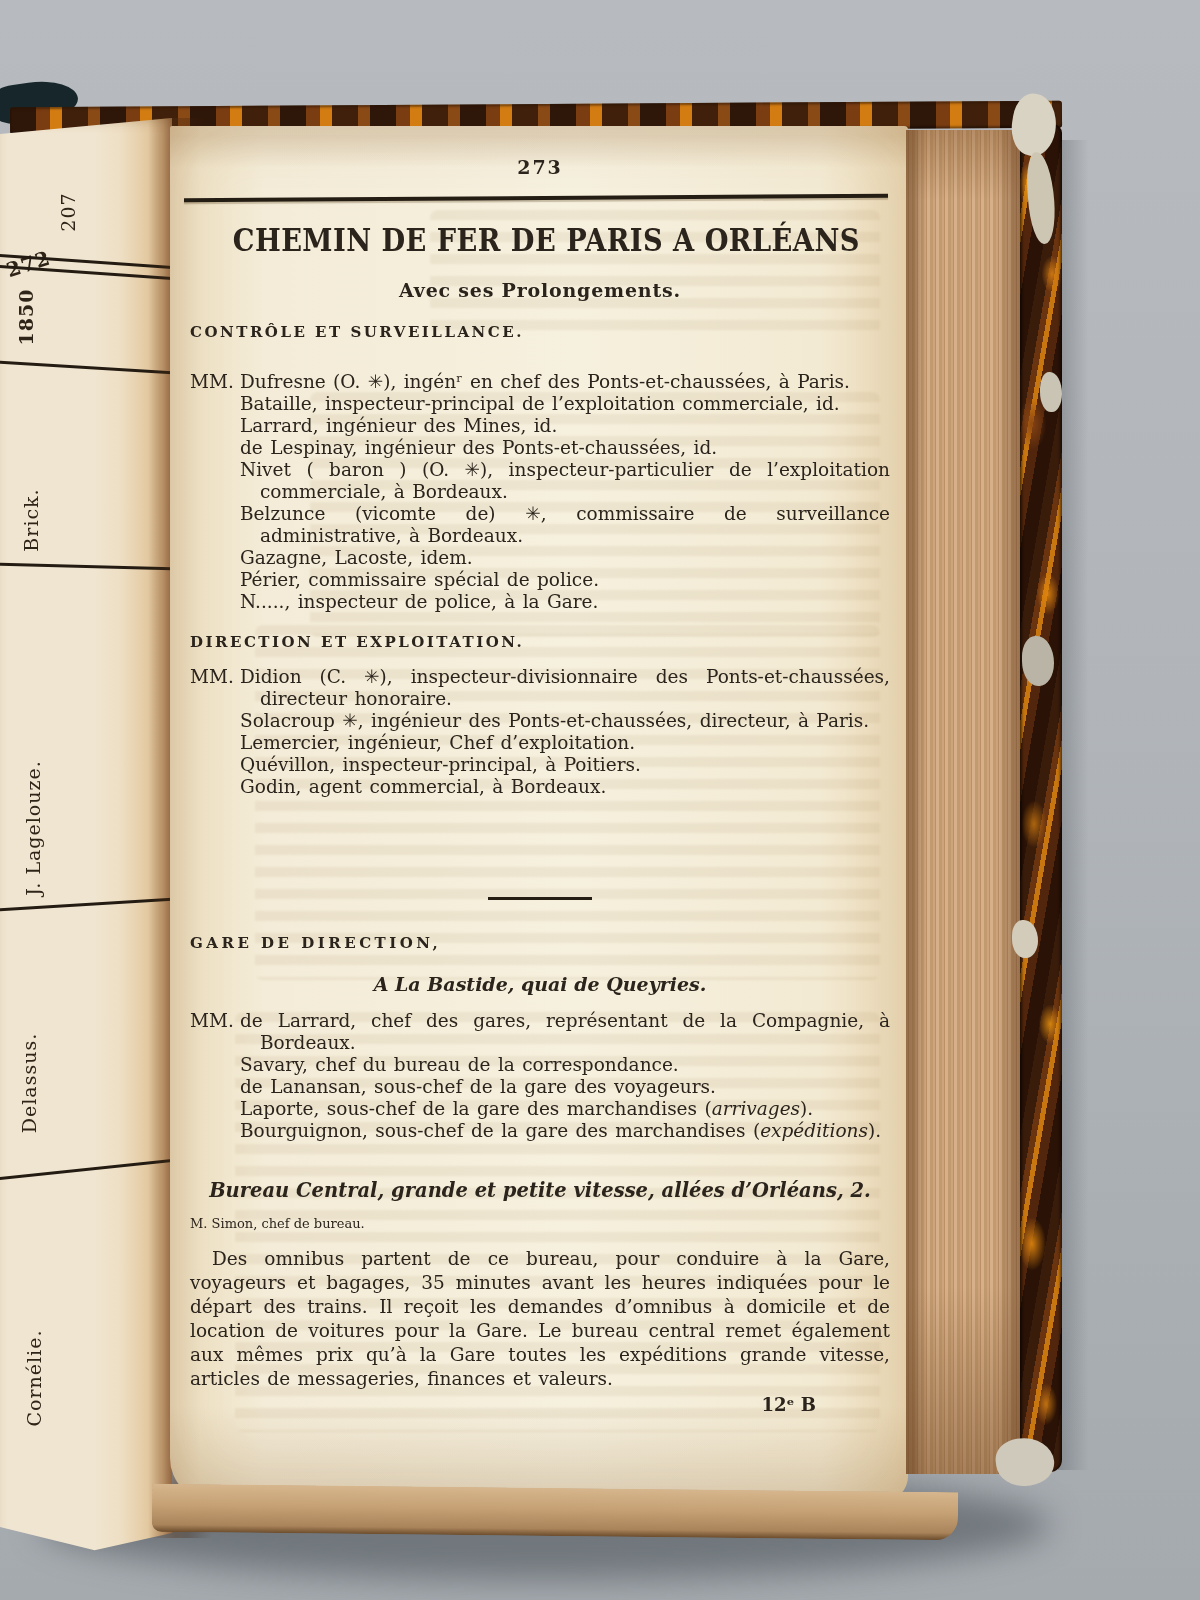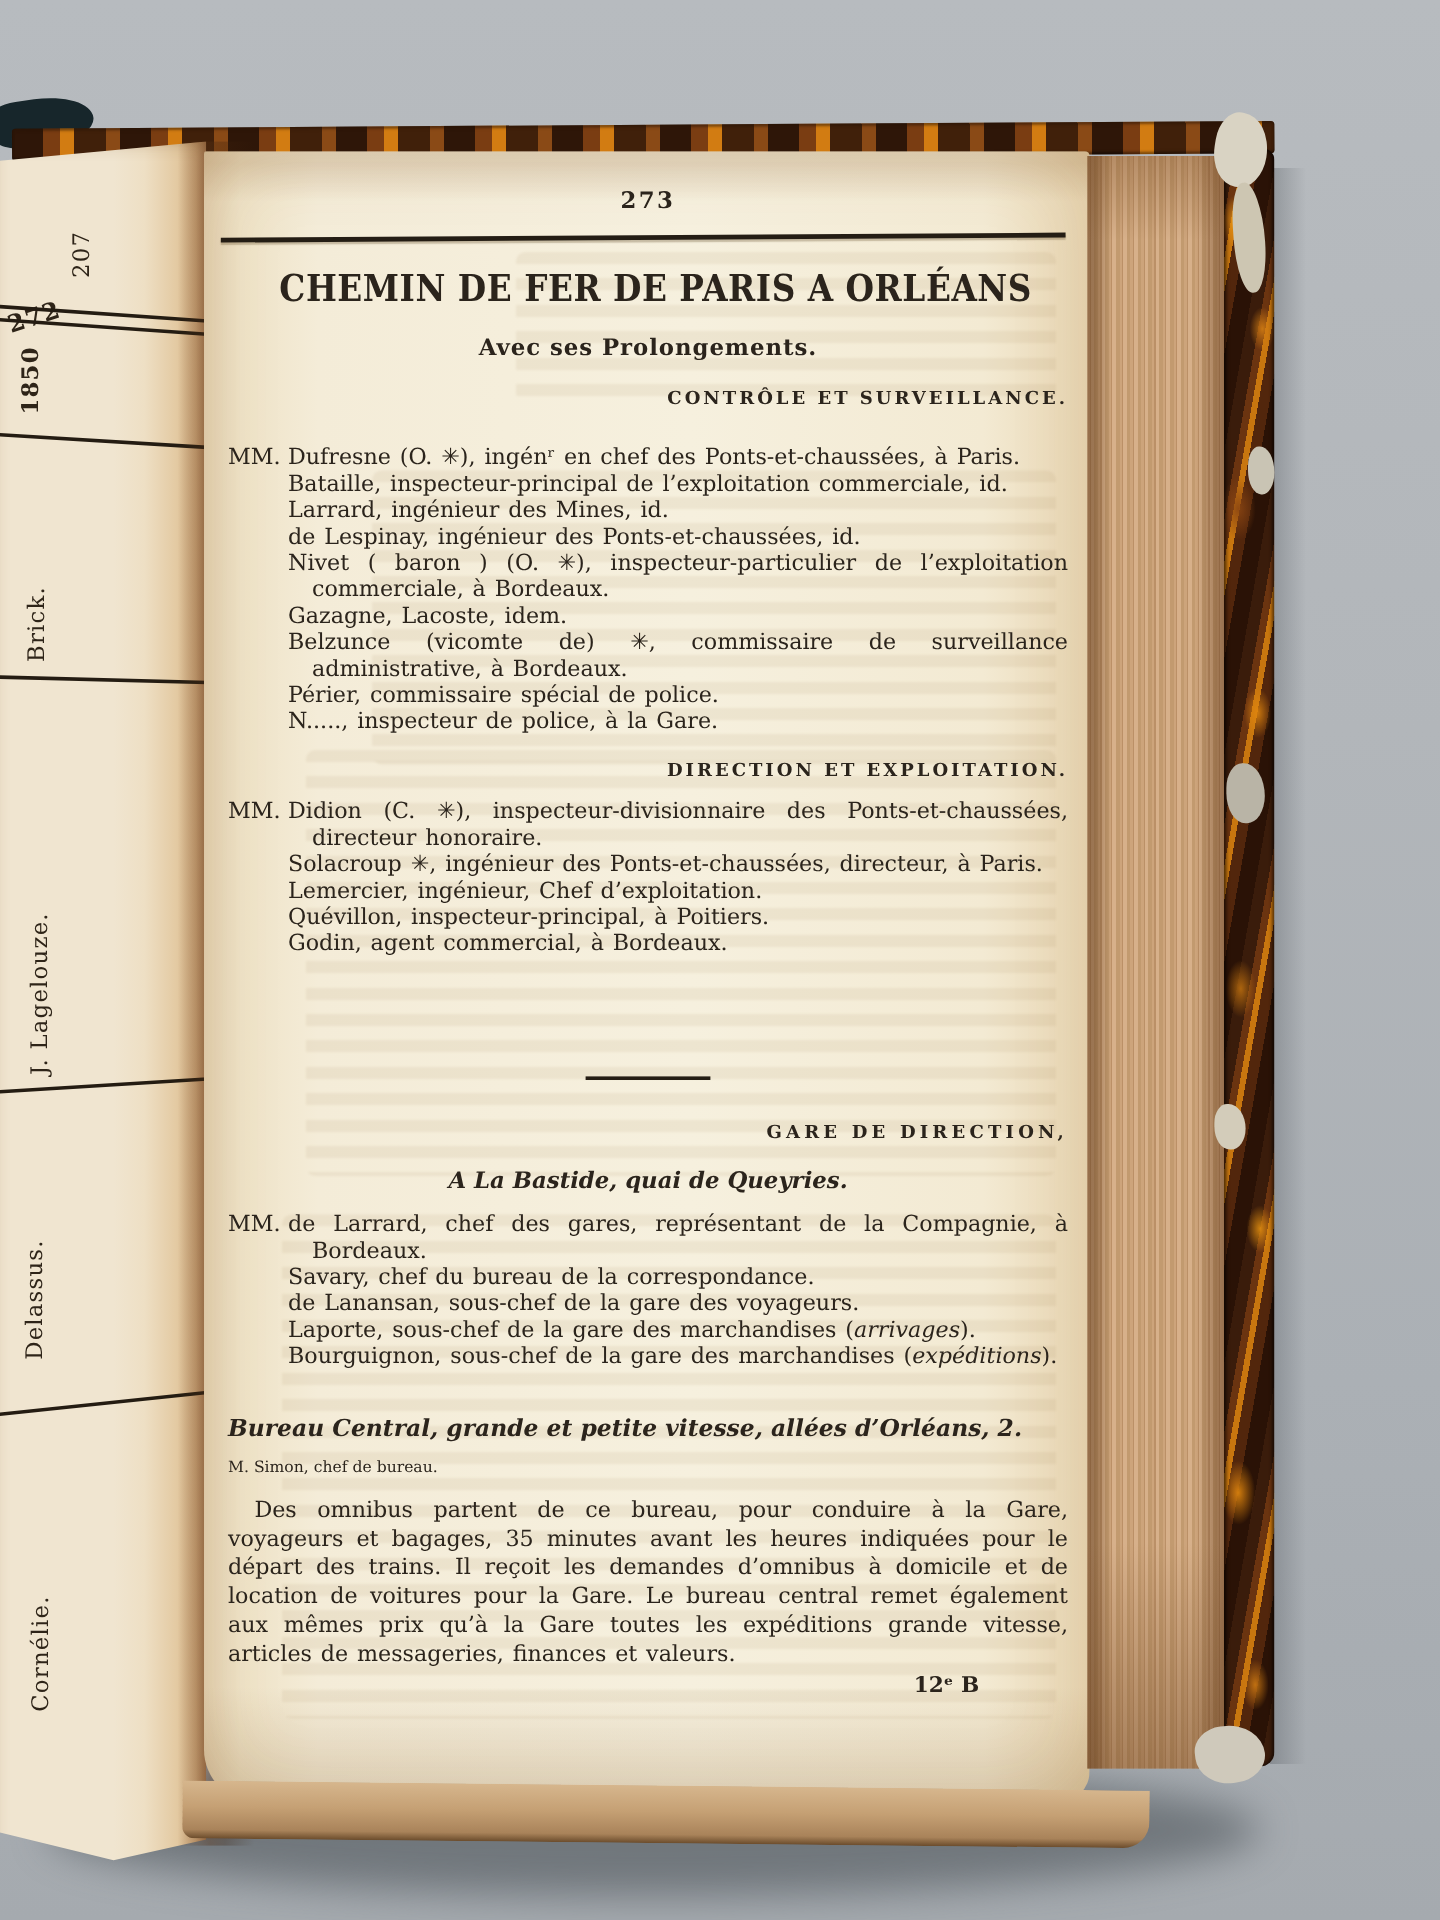--- a/index.html
+++ b/index.html
@@ -45,33 +45,33 @@
   
   .text-col{position:absolute;left:190px;top:0;width:700px;height:1600px;color:#2b241c;}
   .abs{position:absolute;left:0;width:700px;}
   .pnum{top:156px;text-align:center;font-size:19px;font-weight:700;letter-spacing:2px;}
   .mainrule{position:absolute;left:-6px;top:196px;width:704px;height:3.5px;background:#241d14;
     transform:rotate(-0.35deg);box-shadow:0 2px 1px rgba(90,65,30,.3);}
   .title{top:221px;text-align:center;white-space:nowrap;}
   .title span{display:inline-block;font-size:31px;font-weight:700;letter-spacing:.5px;
     transform:scaleX(.88);transform-origin:center;}
   .subtitle{top:279px;text-align:center;font-size:19px;font-weight:700;letter-spacing:.8px;}
-  .shead{text-align:right;font-size:15px;font-weight:700;letter-spacing:2.5px;}
+  .shead{text-align:left;font-size:15px;font-weight:700;letter-spacing:2.5px;}
   .h-controle{top:323px;}
   .h-direction{top:633px;}
   .h-gare{top:934px;letter-spacing:3.5px;}
   .list{position:absolute;left:0;width:700px;padding-left:50px;box-sizing:border-box;}
   .list1{top:371px;}.list2{top:666px;}.list3{top:1010px;}
   .mm{position:absolute;left:0;top:0;font-size:18.5px;line-height:22px;}
   .entry{margin:0;padding-left:20px;text-indent:-20px;text-align:justify;
     font-size:18.5px;line-height:22px;word-spacing:1.5px;}
   .it{font-style:italic;}
   .sep{position:absolute;left:298px;top:897px;width:104px;height:3px;background:#241d14;}
   .bastide{top:973px;text-align:center;font-size:19px;font-weight:700;font-style:italic;}
-  .bureau-line{top:1179px;text-align:left;font-size:19.5px;font-weight:700;font-style:italic;}
+  .bureau-line{top:1179px;text-align:center;font-size:19.5px;font-weight:700;font-style:italic;}
   .simon{top:1216px;font-size:13px;}
   .para{top:1247px;font-size:18.5px;line-height:24px;text-align:justify;text-indent:22px;word-spacing:1.5px;}
   .sig{top:1394px;text-align:right;padding-right:74px;box-sizing:border-box;font-size:18px;font-weight:700;}
   
   .fore-edge{position:absolute;left:906px;top:130px;width:116px;height:1344px;
     border-radius:0 8px 14px 0;
     background:
       linear-gradient(180deg,rgba(120,75,35,.35),rgba(0,0,0,0) 70px,rgba(0,0,0,0) 86%,rgba(110,70,35,.45)),
       linear-gradient(90deg,rgba(95,58,26,.5) 0 5px,rgba(0,0,0,0) 20px,rgba(0,0,0,0) 78%,rgba(90,50,20,.55)),
       repeating-linear-gradient(90deg,#cda47b 0 2px,#bb9067 2px 3px,#d7b08a 3px 6px,#c29a6f 6px 9px);}
@@ -146,22 +146,22 @@
     <div class="abs subtitle">Avec ses Prolongements.</div>
 
     <h3 class="abs shead h-controle" style="margin:0;">CONTRÔLE ET SURVEILLANCE.</h3>
     <div class="list list1">
       <span class="mm">MM.</span>
       <p class="entry">Dufresne (O. ✳), ingénʳ en chef des Ponts-et-chaussées, à Paris.</p>
       <p class="entry">Bataille, inspecteur-principal de l’exploitation commerciale, id.</p>
       <p class="entry">Larrard, ingénieur des Mines, id.</p>
       <p class="entry">de Lespinay, ingénieur des Ponts-et-chaussées, id.</p>
       <p class="entry">Nivet ( baron ) (O. ✳), inspecteur-particulier de l’exploitation commerciale, à Bordeaux.</p>
+      <p class="entry">Belzunce (vicomte de) ✳, commissaire de surveillance administrative, à Bordeaux.</p>
       <p class="entry">Gazagne, Lacoste, idem.</p>
-      <p class="entry">Belzunce (vicomte de) ✳, commissaire de surveillance administrative, à Bordeaux.</p>
       <p class="entry">Périer, commissaire spécial de police.</p>
       <p class="entry">N....., inspecteur de police, à la Gare.</p>
     </div>
 
     <h3 class="abs shead h-direction" style="margin:0;">DIRECTION ET EXPLOITATION.</h3>
     <div class="list list2">
       <span class="mm">MM.</span>
       <p class="entry">Didion (C. ✳), inspecteur-divisionnaire des Ponts-et-chaussées, directeur honoraire.</p>
       <p class="entry">Solacroup ✳, ingénieur des Ponts-et-chaussées, directeur, à Paris.</p>
       <p class="entry">Lemercier, ingénieur, Chef d’exploitation.</p>

